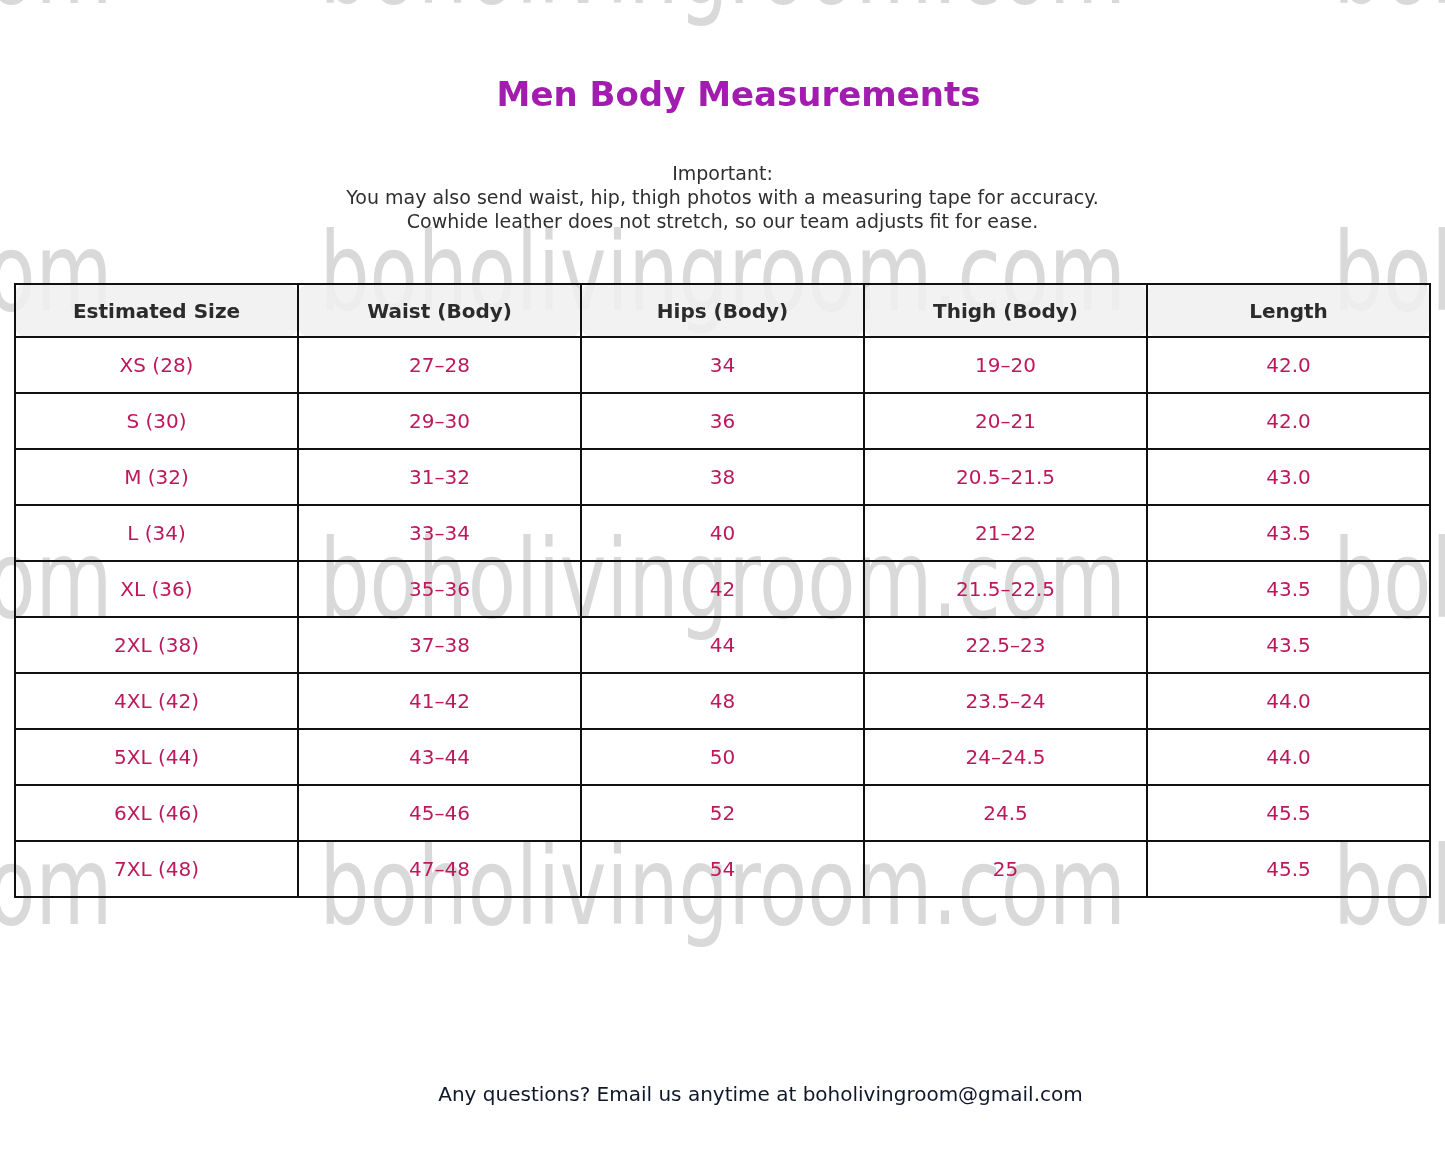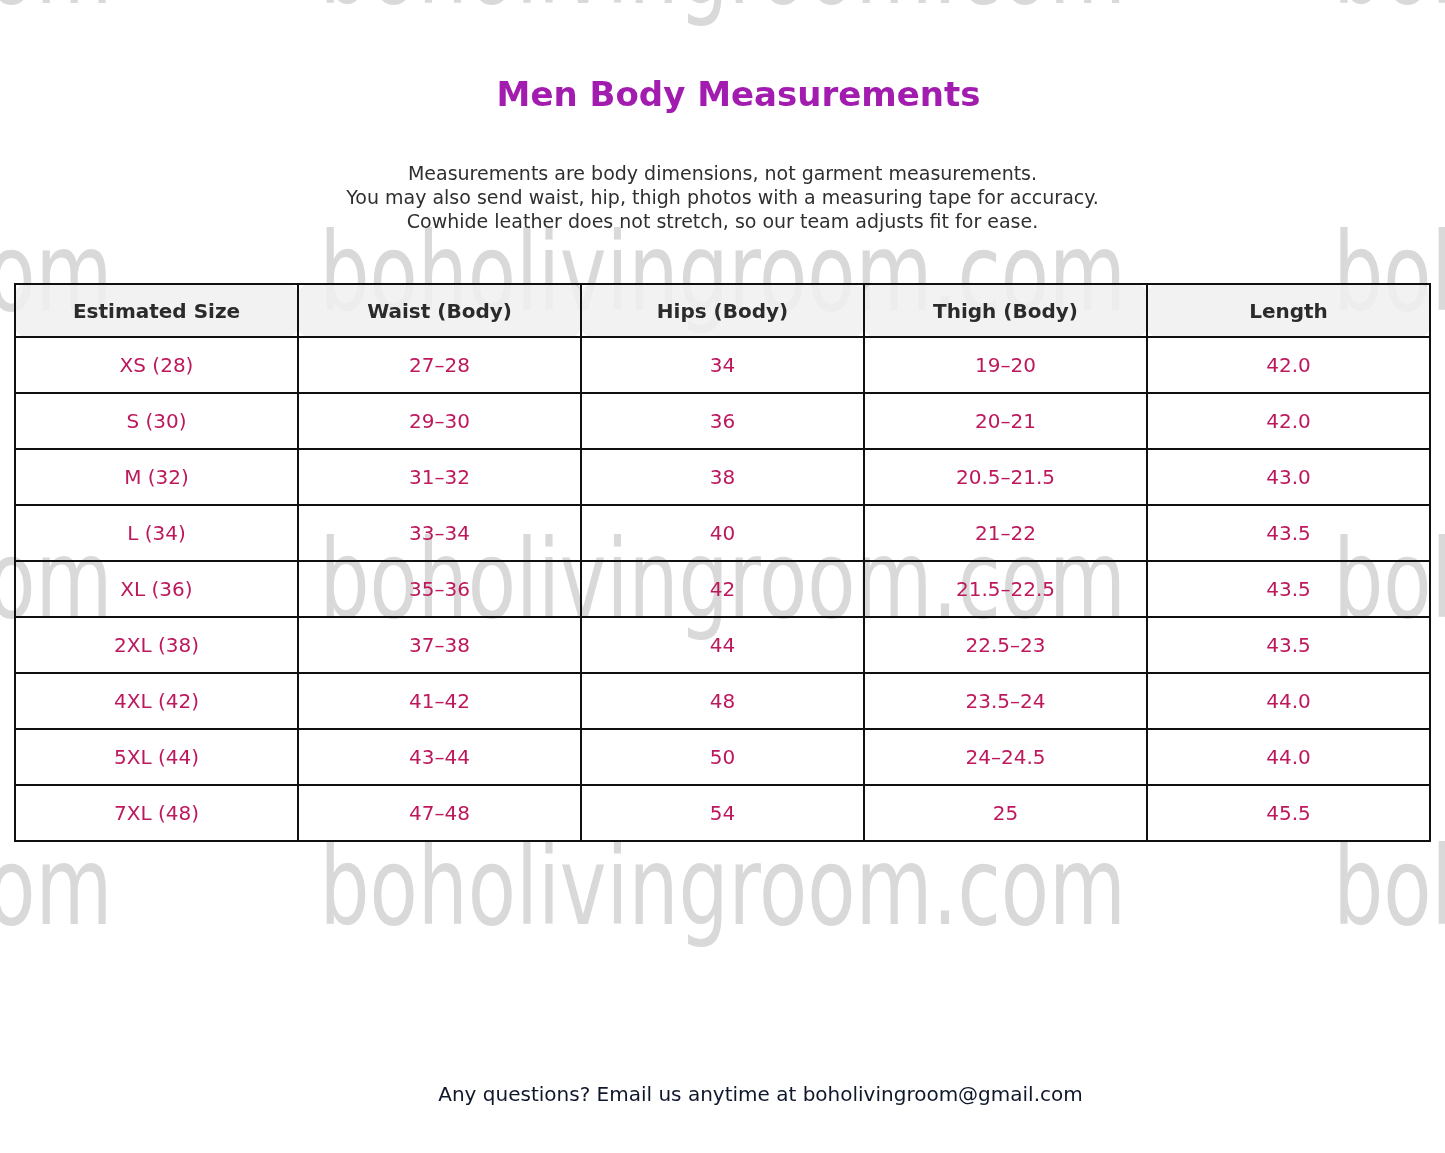--- a/index.html
+++ b/index.html
@@ -85,21 +85,21 @@
       <span>boholivingroom.com</span>
       <span>boholivingroom.com</span>
       <span>boholivingroom.com</span>
     </div>
   </div>
 </div>
 
 <h1 class="page-title">Men Body Measurements</h1>
 
 <div class="note">
-  <div>Measurements are body dimensions, not garment measurements.</div>
+  <div>Important:</div>
   <div>You may also send waist, hip, thigh photos with a measuring tape for accuracy.</div>
   <div>Cowhide leather does not stretch, so our team adjusts fit for ease.</div>
 </div>
 
 <table class="size-table">
   <thead>
     <tr>
       <th>Estimated Size</th>
       <th>Waist (Body)</th>
       <th>Hips (Body)</th>
@@ -158,20 +158,27 @@
       <td>44.0</td>
     </tr>
     <tr>
       <td>5XL (44)</td>
       <td>43–44</td>
       <td>50</td>
       <td>24–24.5</td>
       <td>44.0</td>
     </tr>
     <tr>
+      <td>6XL (46)</td>
+      <td>45–46</td>
+      <td>52</td>
+      <td>24.5</td>
+      <td>45.5</td>
+    </tr>
+    <tr>
       <td>7XL (48)</td>
       <td>47–48</td>
       <td>54</td>
       <td>25</td>
       <td>45.5</td>
     </tr>
   </tbody>
 </table>
 
 <div class="footer-note">Any questions? Email us anytime at boholivingroom@gmail.com</div>

